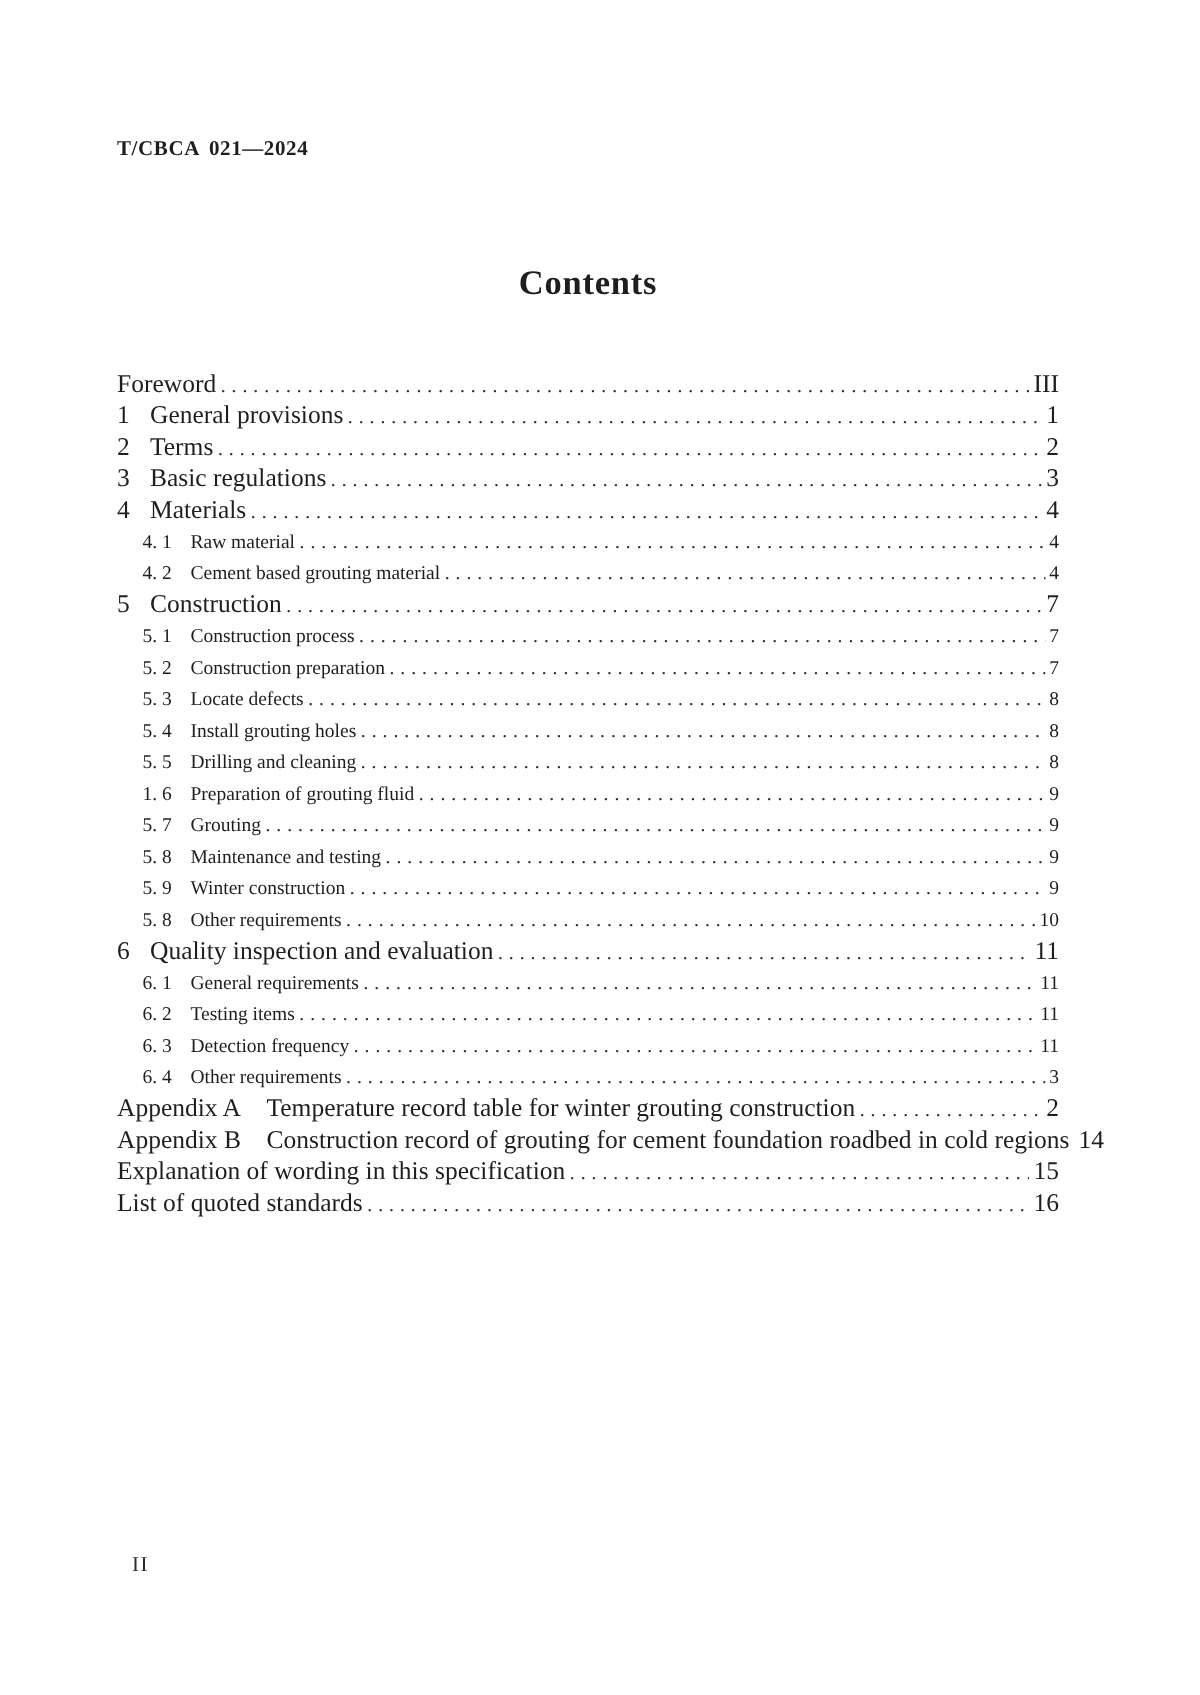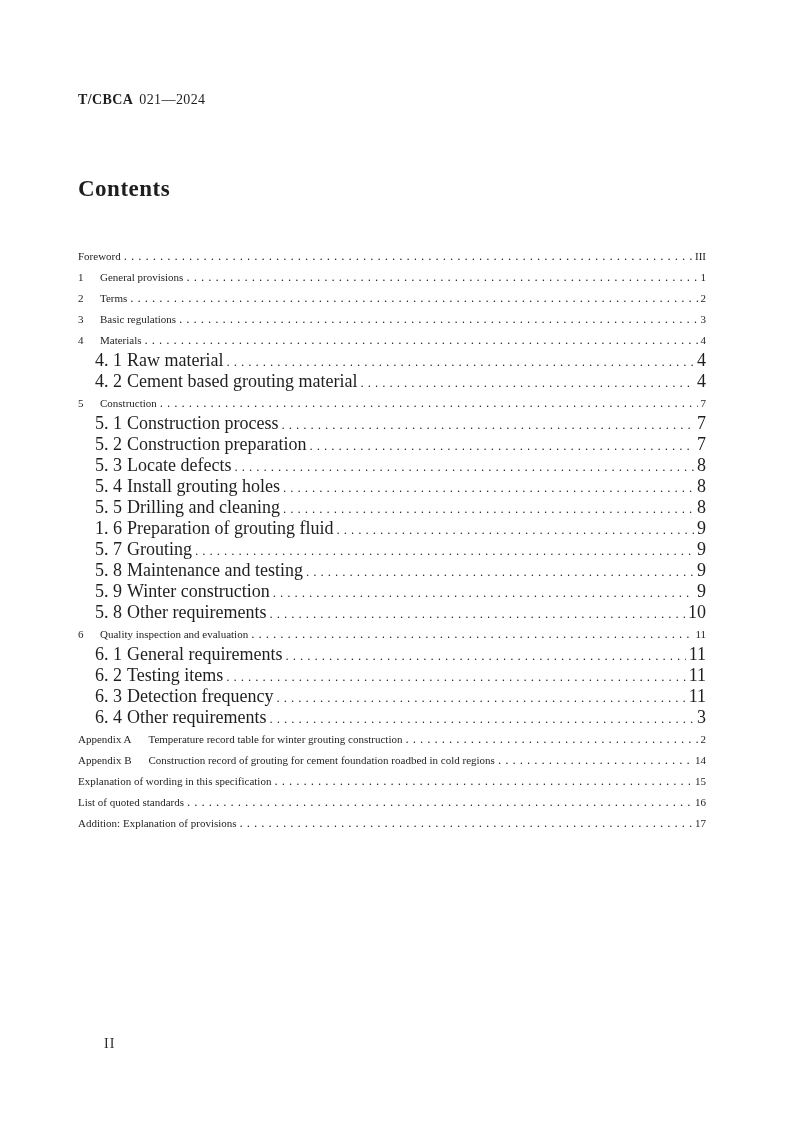--- a/index.html
+++ b/index.html
@@ -14,72 +14,72 @@
   }
   .doc-header {
     position: absolute;
     left: 78px;
     top: 92px;
     font-size: 14px;
     letter-spacing: 0.4px;
     white-space: nowrap;
   }
   .doc-header .std-code { font-weight: bold; }
-  .doc-header .std-number { font-weight: normal; margin-left: 6px; text-align: right; }
+  .doc-header .std-number { font-weight: bold; margin-left: 6px; text-align: right; }
 
   .page-title {
     position: absolute;
     left: 78px;
     top: 176px;
     width: 628px;
-    text-align: left;
+    text-align: center;
     font-size: 23px;
     font-weight: bold;
     letter-spacing: 0.5px;
   }
 
   .toc {
     position: absolute;
     left: 78px;
     top: 245px;
     width: 628px;
   }
   .toc-row {
     display: flex;
     align-items: baseline;
     height: 21px;
-    font-size: 11px;
+    font-size: 17px;
     line-height: 21px;
     white-space: nowrap;
   }
   .toc-num { flex: 0 0 auto; }
   .toc-label { flex: 0 0 auto; }
   .lv-ch  .toc-num { min-width: 22px; }
-  .lv-sub { padding-left: 17px; font-size: 18px; }
+  .lv-sub { padding-left: 17px; font-size: 13px; }
   .lv-sub .toc-num { min-width: 30px; margin-right: 2px; }
   .lv-app .toc-num { margin-right: 17px; }
 
   .toc-dots {
     flex: 1 1 auto;
     overflow: hidden;
     white-space: nowrap;
     margin: 0 3px 0 3px;
     min-width: 0;
   }
   .toc-dots::before {
     content: "..........................................................................................................................................................";
     font-size: 13px;
     letter-spacing: 4px;
     color: #2b2b2b;
   }
   .toc-page { flex: 0 0 auto; text-align: right; }
 
   .doc-footer {
     position: absolute;
-    left: 104px;
+    left: 88px;
     top: 1036px;
     font-size: 14px;
     letter-spacing: 1px;
     color: #2b2b2b;
   }
 </style>
 </head>
 <body>
 
 <div class="doc-header">
@@ -244,21 +244,15 @@
     <span class="toc-label">Explanation of wording in this specification</span>
     <span class="toc-dots"></span>
     <span class="toc-page">15</span>
   </div>
     <div class="toc-row lv-top">
 
     <span class="toc-label">List of quoted standards</span>
     <span class="toc-dots"></span>
     <span class="toc-page">16</span>
   </div>
-    <div class="toc-row lv-top">
-
-    <span class="toc-label">Addition: Explanation of provisions</span>
-    <span class="toc-dots"></span>
-    <span class="toc-page">17</span>
-  </div>
   </div>
 
 <div class="doc-footer">II</div>
 
 </body></html>

